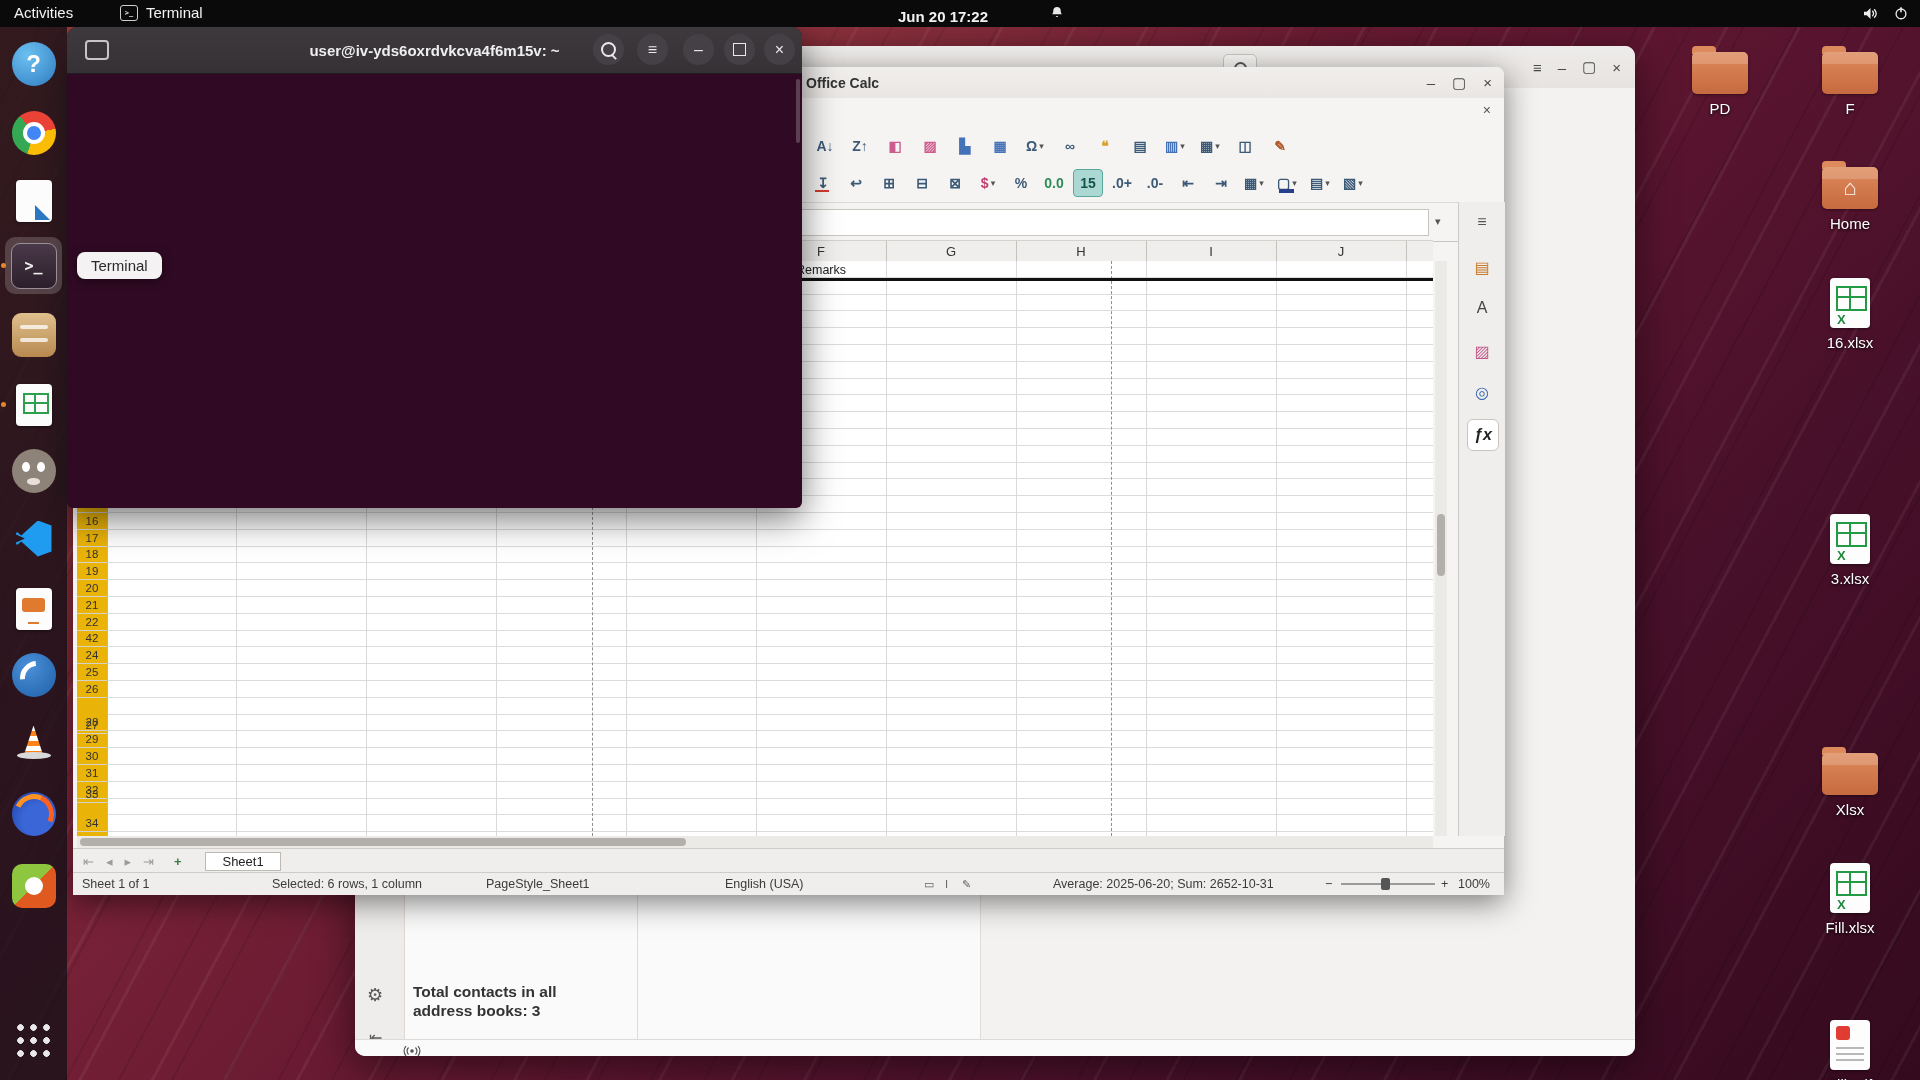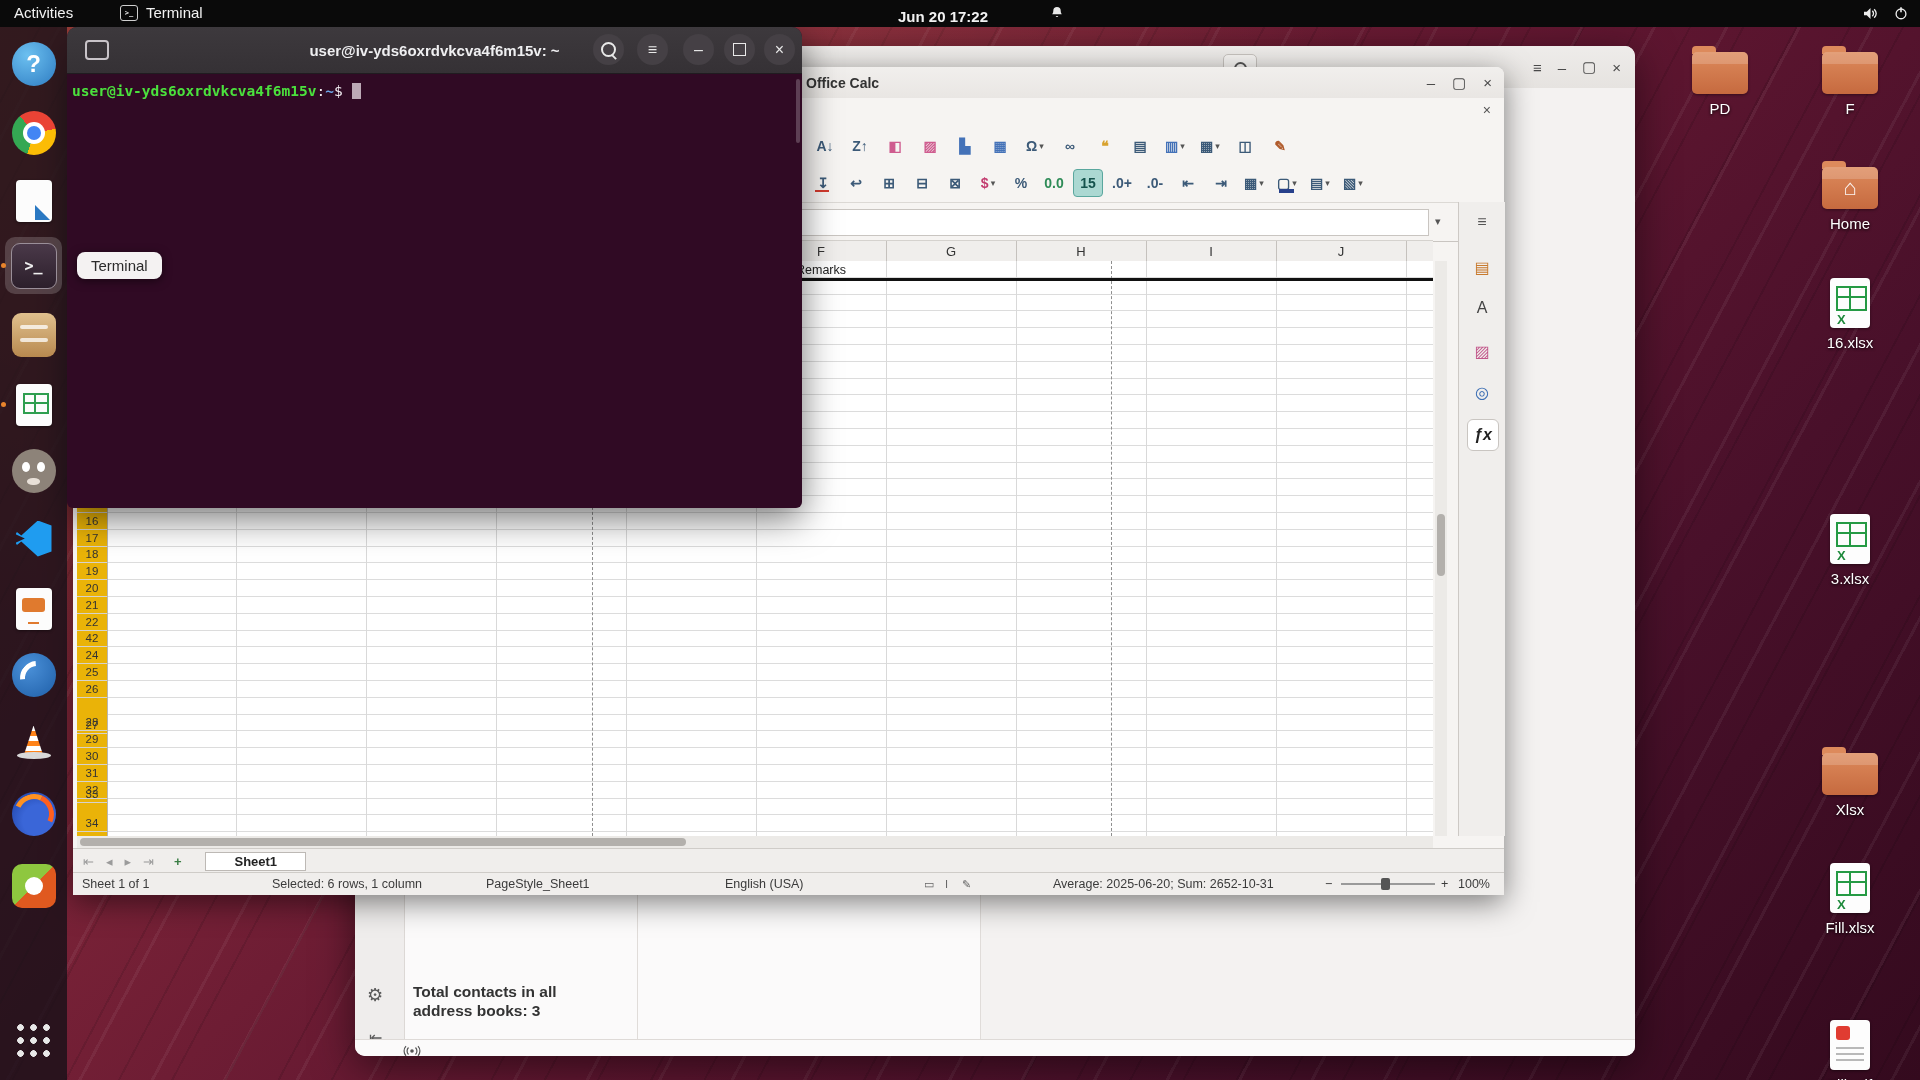--- a/index.html
+++ b/index.html
@@ -167,21 +167,21 @@
   .hthumb{position:absolute;left:3px;top:2px;width:606px;height:8px;background:#b3b0ac;border-radius:4px;}
   .calc-sidebar{position:absolute;top:135px;left:1385px;width:46px;height:634px;background:#f0eeec;border-left:1px solid #cdc9c5;}
   .sb-ic{position:absolute;left:8px;width:30px;height:30px;display:flex;align-items:center;justify-content:center;
     font-size:16px;border-radius:6px;color:#555;}
   .sb-ic.active{background:#fff;border:1px solid #c9c5c1;color:#222;font-weight:bold;font-style:italic;}
   .sb-properties{color:#c87a2e;} .sb-styles{color:#444;} .sb-gallery{color:#c2578a;} .sb-navigator{color:#3d6fb4;}
   .calc-tabbar{position:absolute;left:0;right:0;top:781px;height:24px;background:#f0eeec;border-top:1px solid #cfccc8;
     display:flex;align-items:center;padding-left:10px;gap:12px;}
   .tnav{font-size:13px;color:#9b9b9b;}
   .tnav.add{color:#3a7d44;font-weight:bold;margin-left:8px;}
-  .sheet-tab{background:#fff;border:1px solid #bdb9b5;padding:1px 28px;font-size:13px;font-weight:bold;color:#222;margin-left:12px;}
+  .sheet-tab{background:#fff;border:1px solid #bdb9b5;padding:1px 16px;font-size:13px;font-weight:normal;color:#222;margin-left:12px;}
   .calc-statusbar{position:absolute;left:0;right:0;top:805px;height:22px;background:#f0eeec;border-top:1px solid #cfccc8;
     font-size:12.5px;color:#3b3b3b;}
   .st{position:absolute;top:0;height:22px;display:flex;align-items:center;white-space:nowrap;}
   .stic{color:#666;font-size:11px;}
   .ztrack{position:absolute;left:1268px;top:10px;width:94px;height:2px;background:#9a9a9a;}
   .zhandle{position:absolute;left:1308px;top:5px;width:9px;height:12px;background:#555;border-radius:2px;}
 
   
   .term{left:67px;top:27px;width:735px;height:481px;z-index:25;background:#300a24;
     border-radius:10px 10px 6px 6px;box-shadow:0 10px 36px rgba(0,0,0,.55);}
@@ -490,21 +490,20 @@
           <span class="mag"></span>
         </span>
       <span class="t-btn" style="left:570px">≡</span>
       <span class="t-btn" style="left:616px">–</span>
       <span class="t-btn" style="left:657px">
           <span class="t-maxbox"></span>
         </span>
       <span class="t-btn" style="left:697px">×</span>
     </div>
     <div class="term-body">
-      <div><span class="p-user">user@iv-yds6oxrdvkcva4f6m15v</span><span>:</span><span class="p-path">~</span><span>$</span><span class="cursor"></span></div>
     </div>
     <div class="term-scroll"></div>
   </div>
 
   <div id="topbar">
     <span class="tb-activities">Activities</span>
     <span class="tb-app">
       <span class="tb-appicon"></span>
       <span>Terminal</span>
     </span>

